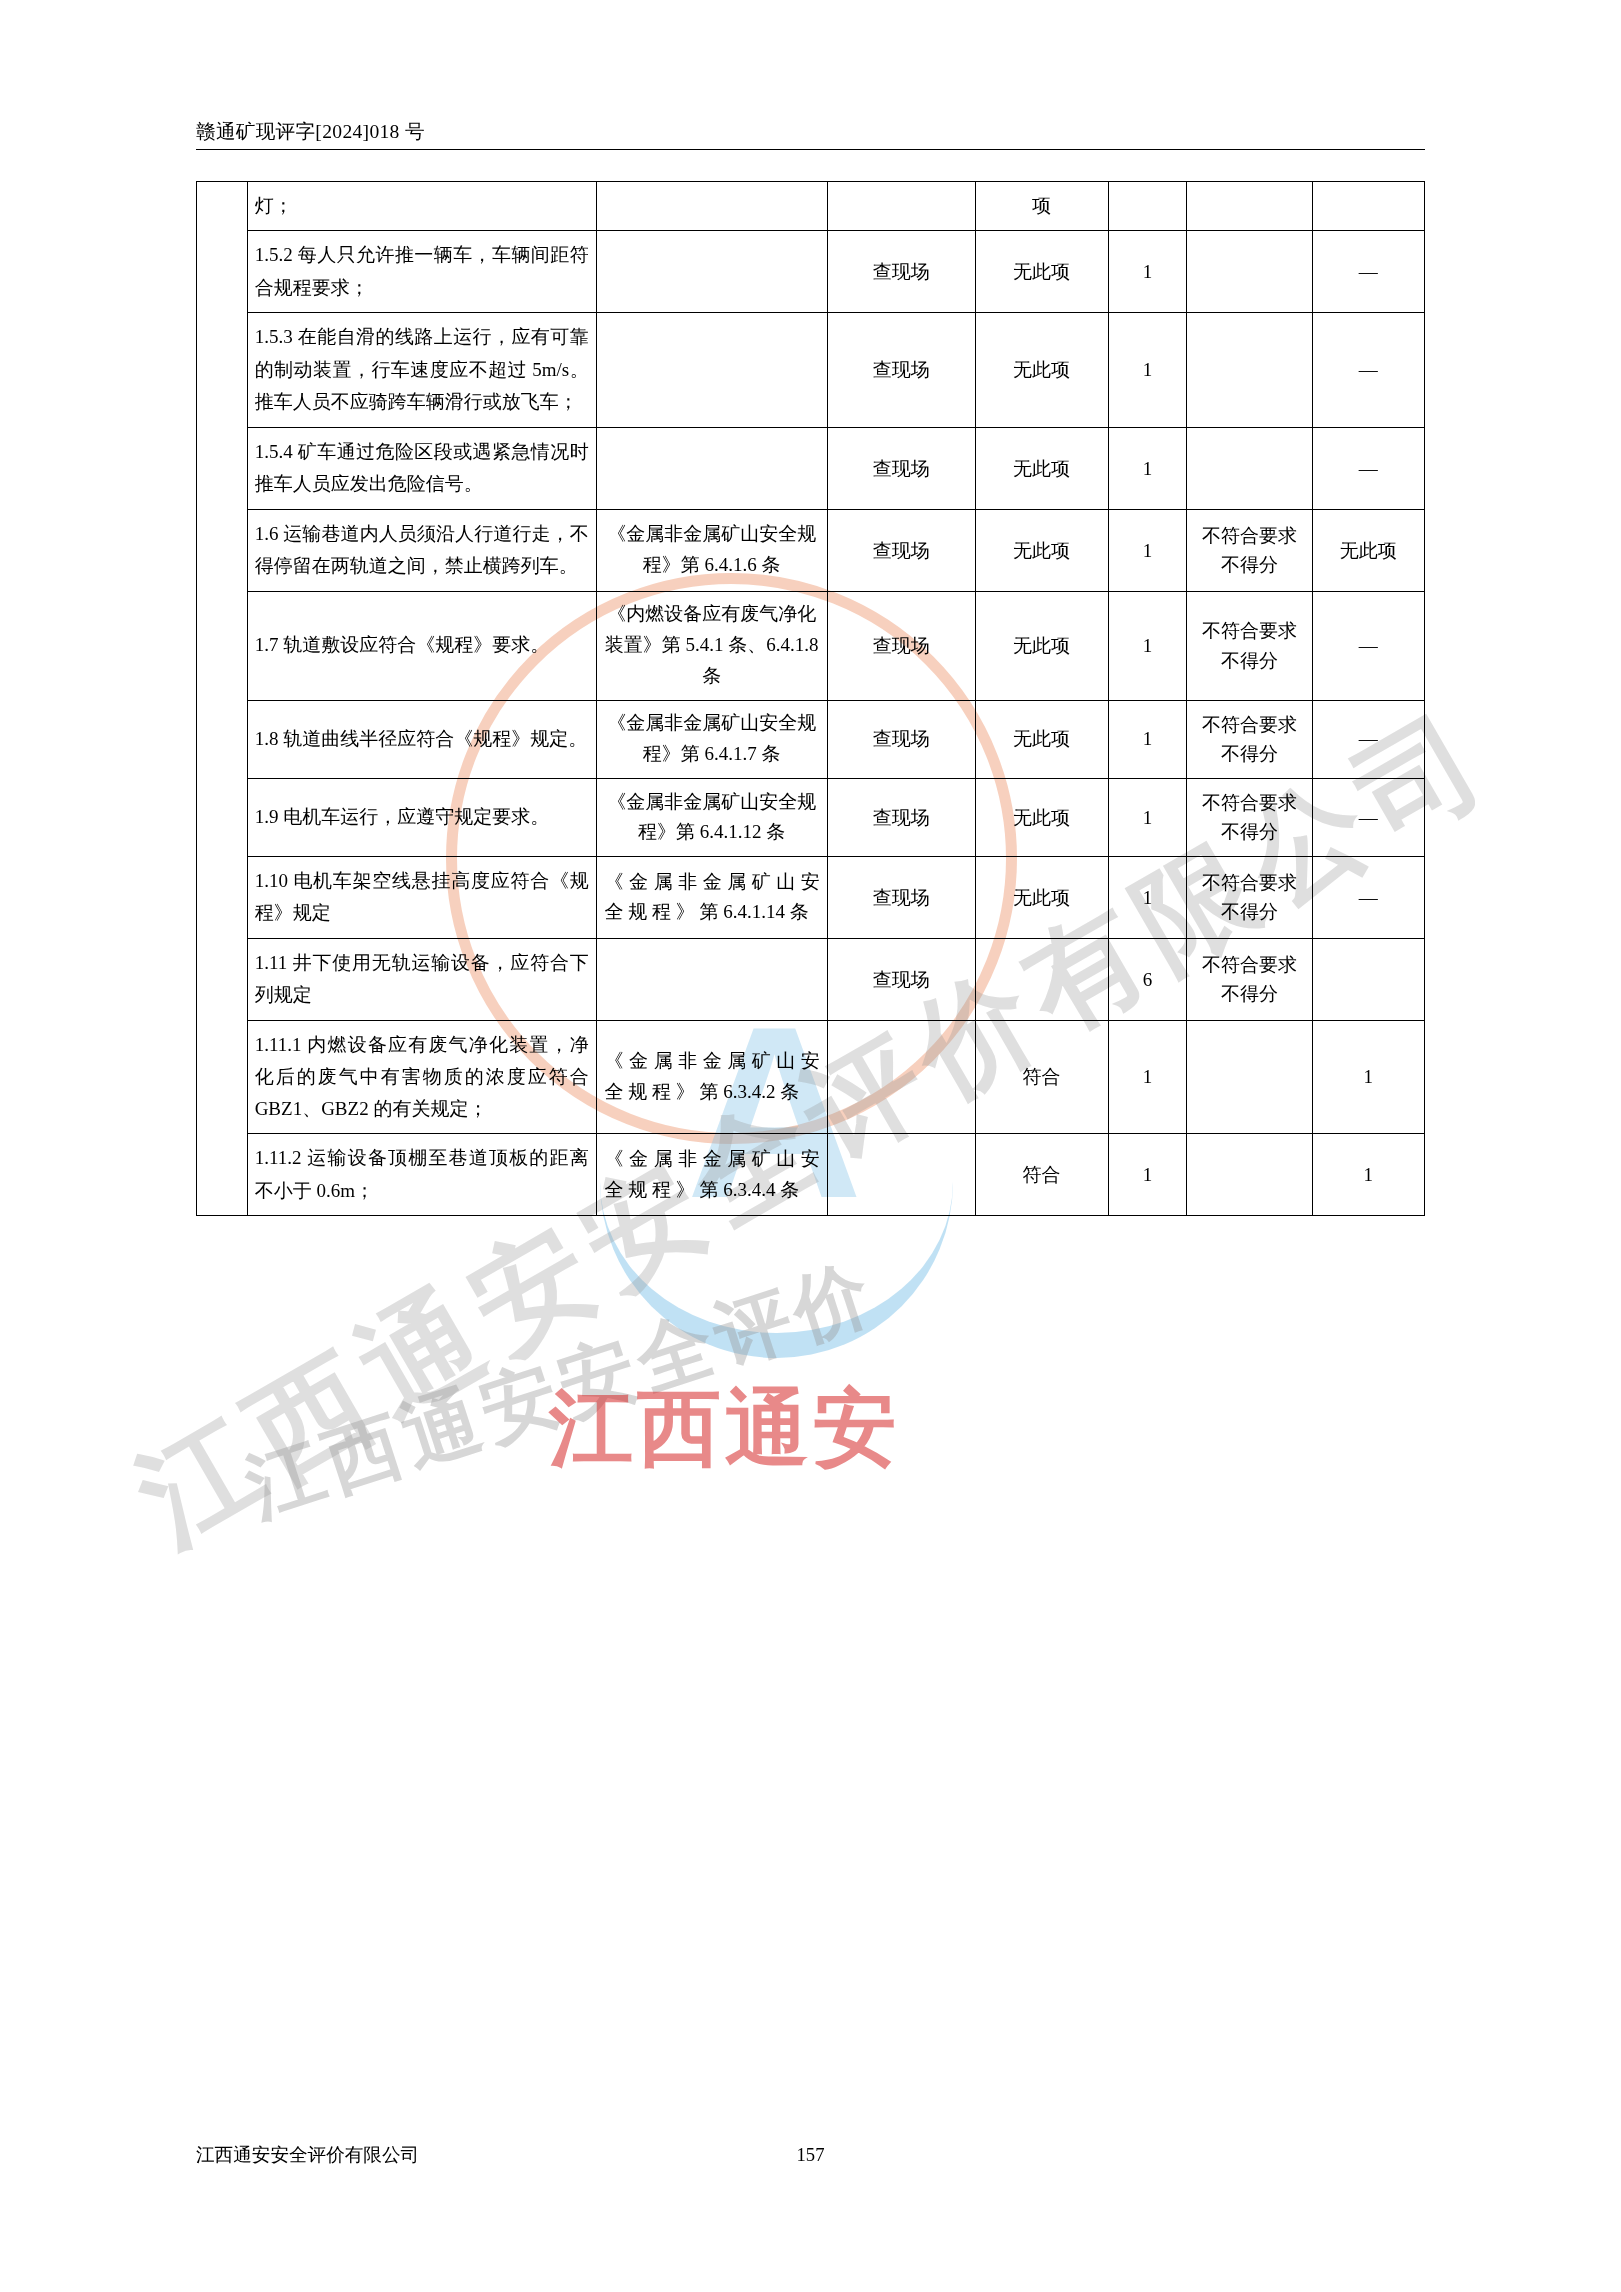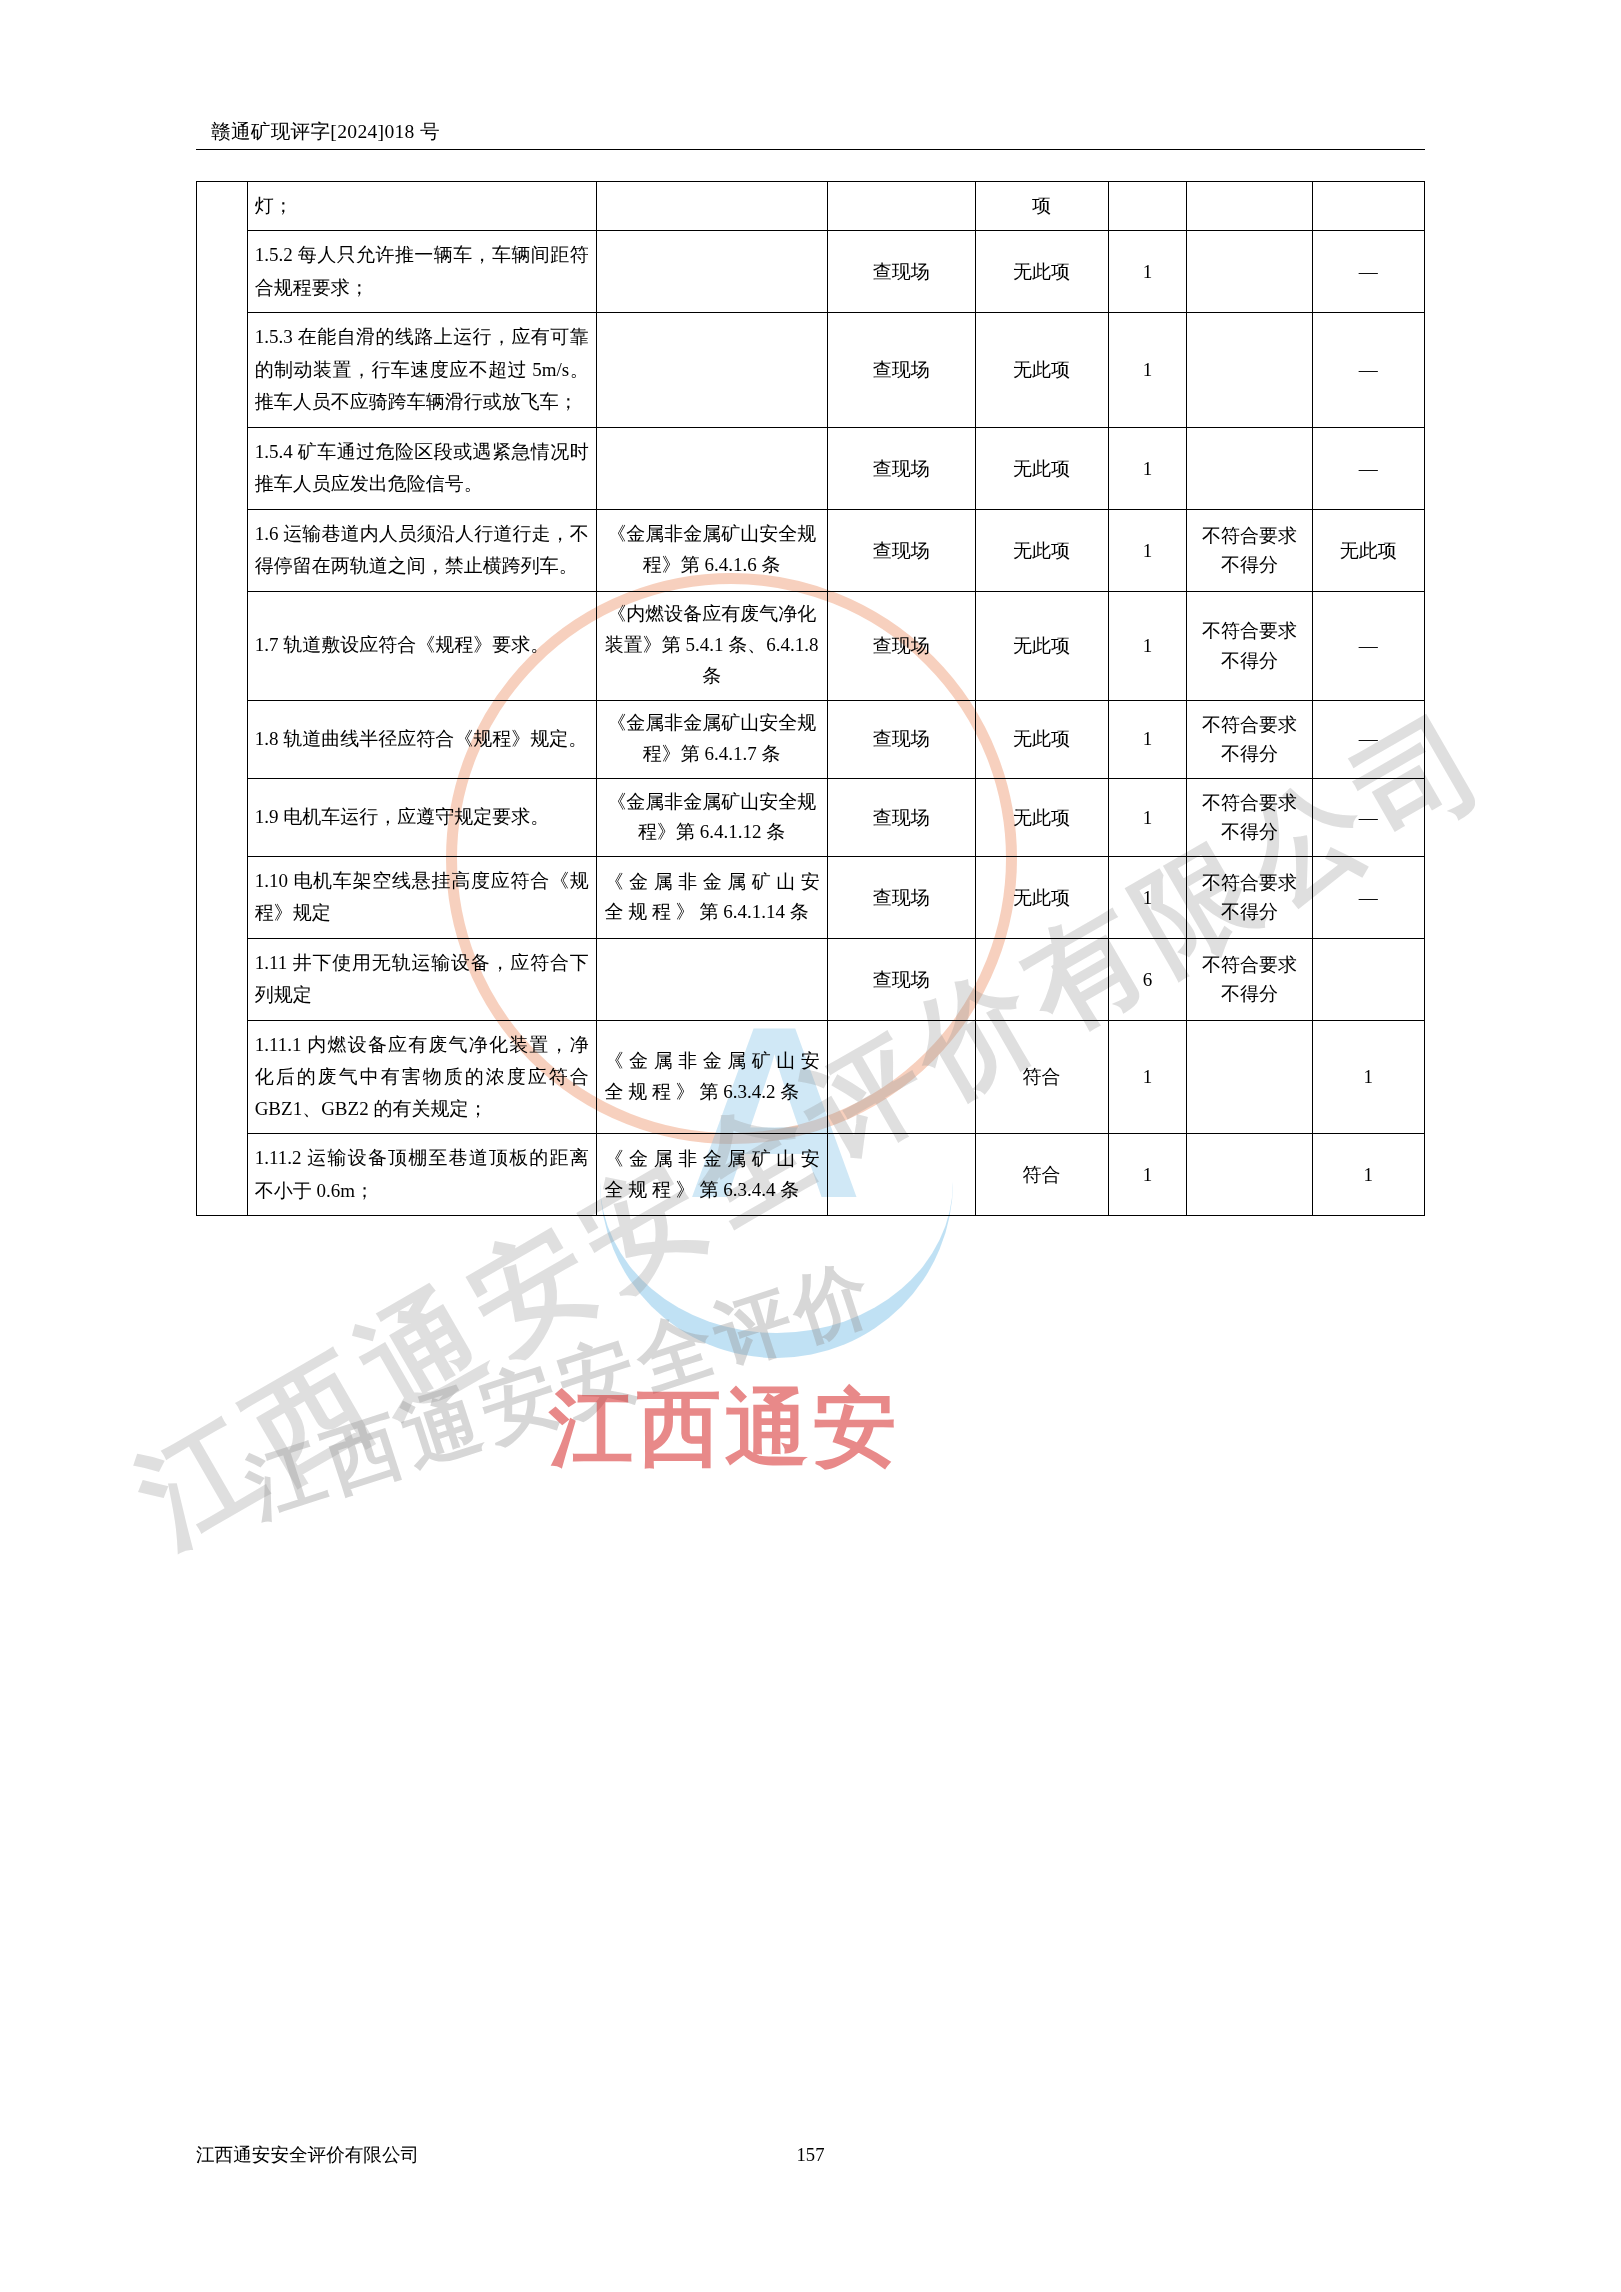--- a/index.html
+++ b/index.html
@@ -32,21 +32,20 @@
     align-items: flex-end;
     justify-content: space-between;
     font-size: 19.6px;
     letter-spacing: 0.3px;
   }
   .header-left {
     white-space: nowrap;
   }
   .header-right {
     white-space: nowrap;
-    margin-left: 15px;
   }
   .header-rule {
     position: absolute;
     top: 149px;
     left: 196px;
     right: 196px;
     border-top: 1.2px solid #000;
   }
 
   

